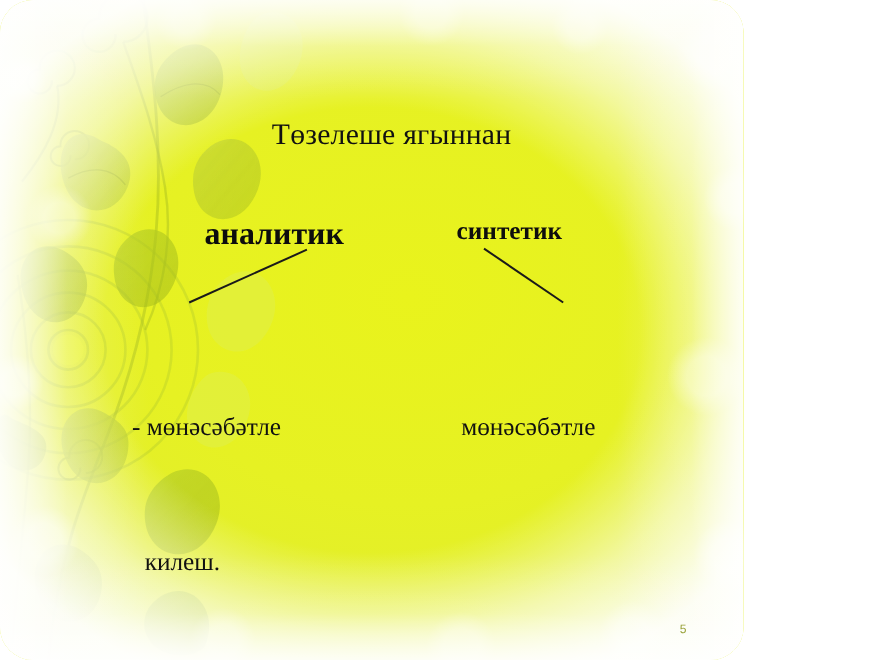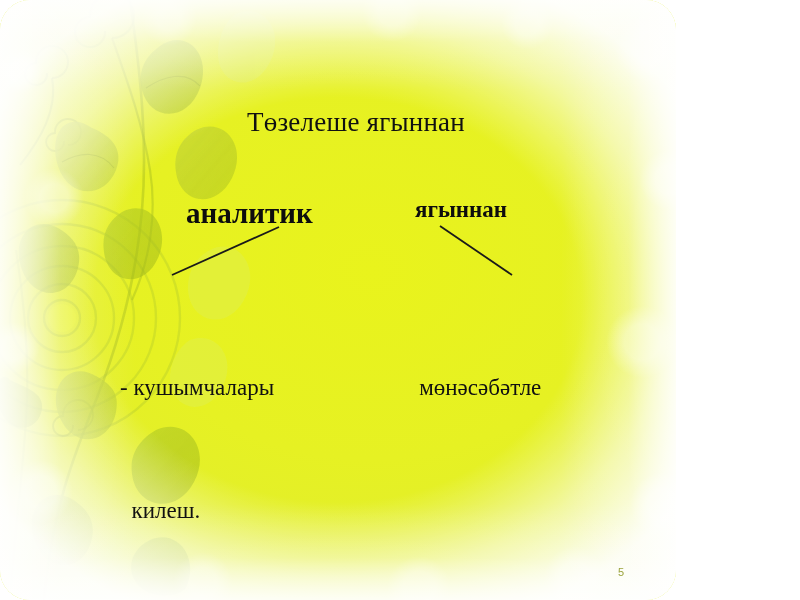--- a/index.html
+++ b/index.html
@@ -240,29 +240,29 @@
 
   <div class="grain"></div>
   <div class="vignette"></div>
   <div class="vignette-2"></div>
 
   <div class="content">
 
     <div class="title">Төзелеше ягыннан</div>
 
     <div class="head-analitik">аналитик</div>
-    <div class="head-sintetik">ягыннан</div>
+    <div class="head-sintetik">синтетик</div>
 
     <svg class="connector-svg" viewBox="0 0 800 600" xmlns="http://www.w3.org/2000/svg">
       <line x1="279" y1="227" x2="172" y2="275" stroke="#1a1a1a" stroke-width="1.8"></line>
       <line x1="440" y1="226" x2="512" y2="275" stroke="#1a1a1a" stroke-width="1.8"></line>
     </svg>
 
     <div class="col-left">
-      <div>- кушымчалары</div>
+      <div>- мөнәсәбәтле</div>
       <div>  килеш.</div>
     </div>
 
     <div class="col-right">
       <div>   мөнәсәбәтле</div>
       
       
     </div>
 
     <div class="page-number">5</div>

